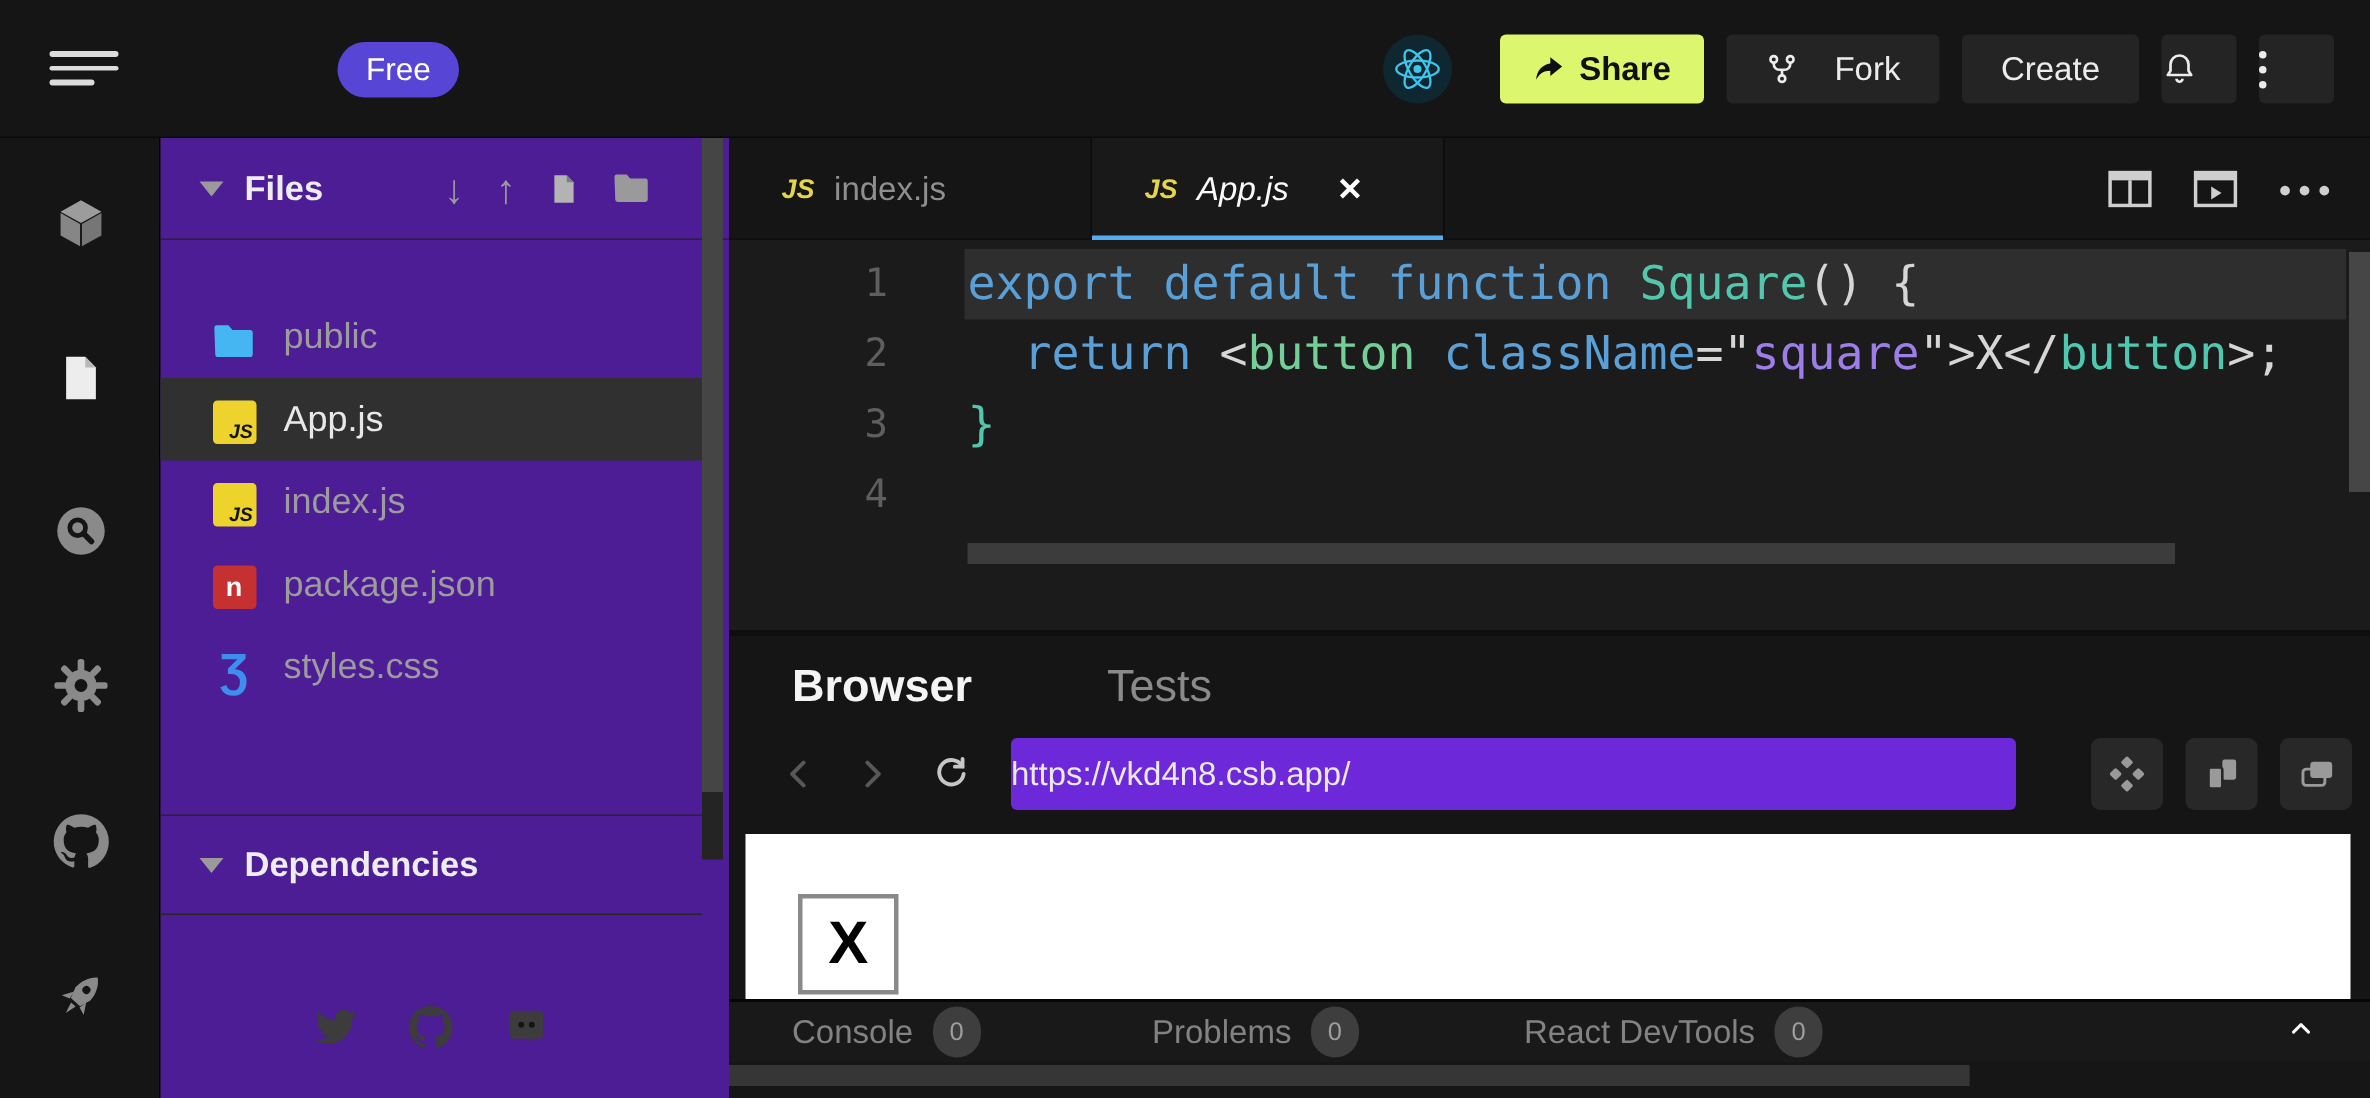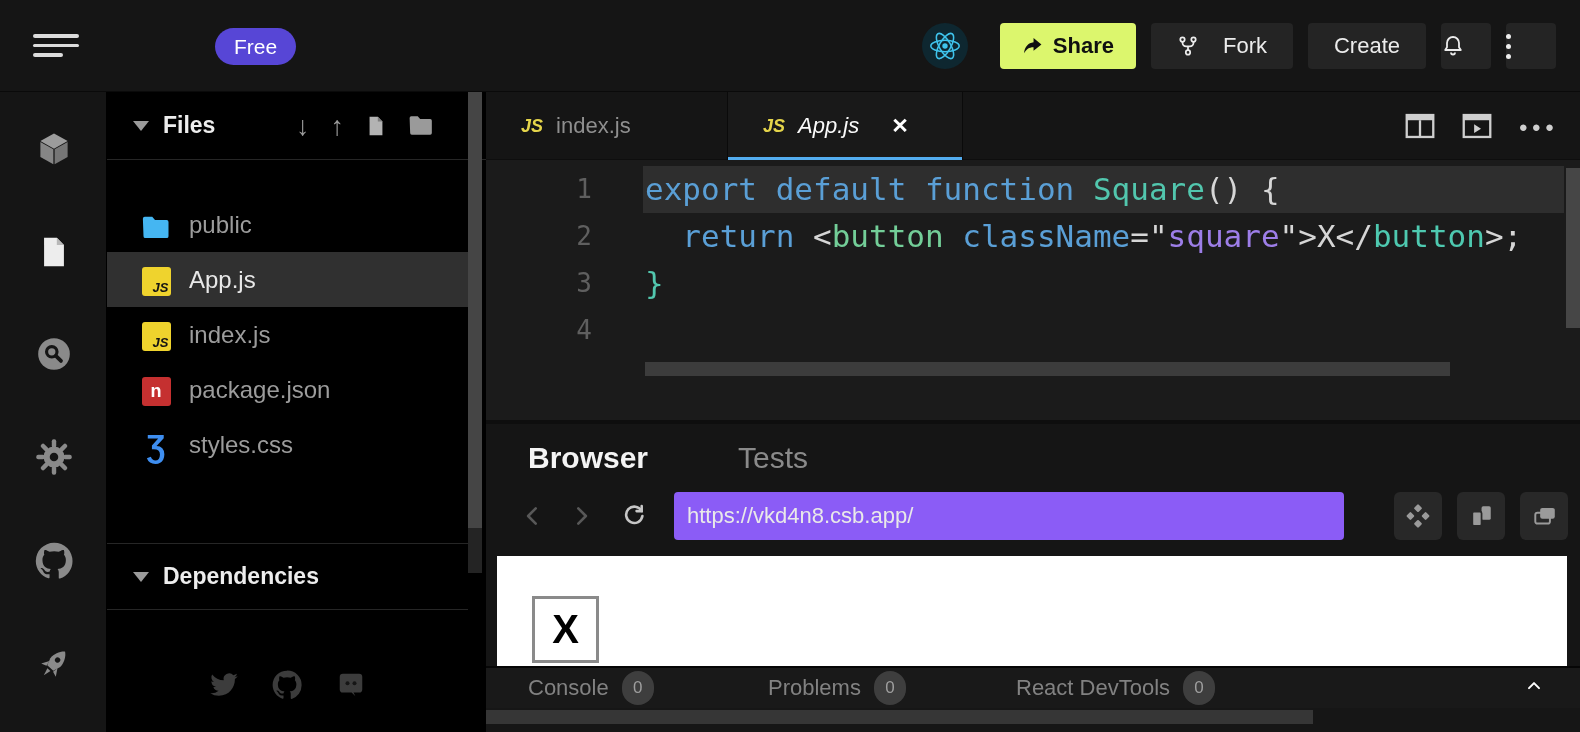--- a/index.html
+++ b/index.html
@@ -7,34 +7,34 @@
   #app {
     position:relative; width:1580px; height:732px; overflow:hidden;
     background:#151515; font-family:"Liberation Sans", sans-serif; color:#e8e8e8;
   }
   
   #header { position:absolute; left:0; top:0; width:1580px; height:92px; background:#151515; border-bottom:1px solid #0a0a0a; }
   .hamburger { position:absolute; left:33px; top:34px; width:46px; height:24px; cursor:pointer; }
   .hamburger i { display:block; height:3.5px; background:#dcdcdc; border-radius:2px; margin-bottom:6px; }
   .hamburger i:nth-child(3){ width:30px; }
   .workspace-name { position:absolute; left:92px; top:0; height:92px; display:flex; align-items:center; font-size:23px; color:#f2f2f2; }
-  .free-badge { position:absolute; left:215px; top:28px; height:37px; padding:0 19px; display:flex; align-items:center; border-radius:19px; background:#5746D6; color:#fff; font-size:21px; }
+  .free-badge { position:absolute; left:225px; top:28px; height:37px; padding:0 19px; display:flex; align-items:center; border-radius:19px; background:#5746D6; color:#fff; font-size:21px; }
   .header-right { position:absolute; right:24px; top:23px; height:46px; display:flex; gap:15px; align-items:center; }
   .react-btn { width:46px; height:46px; border-radius:50%; background:#0e2730; display:flex; align-items:center; justify-content:center; margin-right:17px; cursor:pointer; }
   .hbtn { height:46px; border:none; border-radius:4px; display:flex; align-items:center; justify-content:space-between; gap:10px; font-family:inherit; font-size:22px; cursor:pointer; }
   .share { background:#DCF66D; color:#101010; font-weight:700; padding:0 22px; }
   .dark { background:#242424; color:#ececec; padding:0 26px;gap:24px; }
   .sq { width:50px; padding:0; }
   .kebab-dots { display:flex; flex-direction:column; gap:5px; }
   .kebab-dots b { width:5px; height:5px; border-radius:50%; background:#ececec; }
   
   #rail { position:absolute; left:0; top:92px; width:107px; height:640px; background:#151515; border-right:1px solid #000; }
   .rail-ic { position:absolute; left:35px; width:38px; height:38px; display:flex; align-items:center; justify-content:center; cursor:pointer; }
   
-  #files-panel { position:absolute; left:107px; top:92px; width:379px; height:640px; background:#000000; }
+  #files-panel { position:absolute; left:107px; top:92px; width:379px; height:640px; background:#4c1d95; }
   .panel-header { position:relative; height:68px; display:flex; align-items:center; border-bottom:1px solid #262626; }
   .tri { width:0; height:0; border-left:8px solid transparent; border-right:8px solid transparent; border-top:10px solid #9a9a9a; margin:0 14px 0 26px; }
   .panel-title { font-size:23px; font-weight:700; color:#ededed; }
   .panel-actions { position:absolute; right:52px; top:0; height:68px; display:flex; align-items:center; gap:21px; }
   .act { color:#9a9a9a; font-size:27px; line-height:1; cursor:pointer; display:flex; align-items:center; }
   .file-rows { position:absolute; left:0; top:105px; width:361px; }
   .file-row { height:55px; display:flex; align-items:center; padding-left:33px; cursor:pointer; }
   .file-row.selected { background:#303030; }
   .file-row .fname { margin-left:17px; font-size:24px; color:#9c9c9c; }
   .file-row.selected .fname { color:#e8e8e8; }
@@ -71,21 +71,21 @@
   
   #devtools { position:absolute; left:486px; top:420px; width:1094px; height:312px; background:#151515; border-top:4px solid #0e0e0e; }
   .dt-tabs { height:56px; display:flex; align-items:center; padding-left:42px; gap:90px; }
   .dt-tab { font-size:30px; color:#8a8a8a; cursor:pointer;margin-top:12px; }
   .dt-tab.active { color:#f4f4f4; font-weight:700; }
   .nav-row { height:72px; display:flex; align-items:center; }
   .nav-ic { cursor:pointer; display:flex; align-items:center; }
   .nav-back { margin-left:34px; }
   .nav-fwd { margin-left:22px; }
   .nav-refresh { margin-left:26px; }
-  .url-bar { margin-left:26px; width:670px; height:48px; background:#8b5cf6; border-radius:4px; display:flex; align-items:center; padding-left:13px; font-size:22px; color:#e9e9e9; cursor:text; }
+  .url-bar { margin-left:26px; width:670px; height:48px; background:#6d28d9; border-radius:4px; display:flex; align-items:center; padding-left:0; font-size:22px; color:#e9e9e9; cursor:text; }
   .nav-right { margin-left:auto; margin-right:12px; display:flex; gap:15px; }
   .nbtn { width:48px; height:48px; background:#282828; border-radius:6px; border:none; display:flex; align-items:center; justify-content:center; cursor:pointer; }
   #preview { position:absolute; left:11px; top:132px; width:1070px; height:110px; background:#ffffff; }
   .x-btn { position:absolute; left:35px; top:40px; width:67px; height:67px; background:#fff; border:3px solid #8a8a8a; color:#000; font-size:40px; font-weight:700; font-family:"Liberation Sans", sans-serif; display:flex; align-items:center; justify-content:center; cursor:pointer; }
   #console-bar { position:absolute; left:0; top:242px; width:1094px; height:42px; background:#191919; border-top:2px solid #060606; }
   .cgroup { position:absolute; top:0; height:40px; display:flex; align-items:center; gap:13px; cursor:pointer; }
   .cg-label { font-size:22px; color:#828282; }
   .cg-badge { min-width:32px; height:34px; padding:0 6px; border-radius:17px; background:#3E3E3E; color:#9e9e9e; font-size:17px; display:flex; align-items:center; justify-content:center; }
   .collapse-btn { position:absolute; right:36px; top:8px; cursor:pointer; }
   #bottom-strip { position:absolute; left:0; top:284px; width:1094px; height:28px; background:#161616; }

